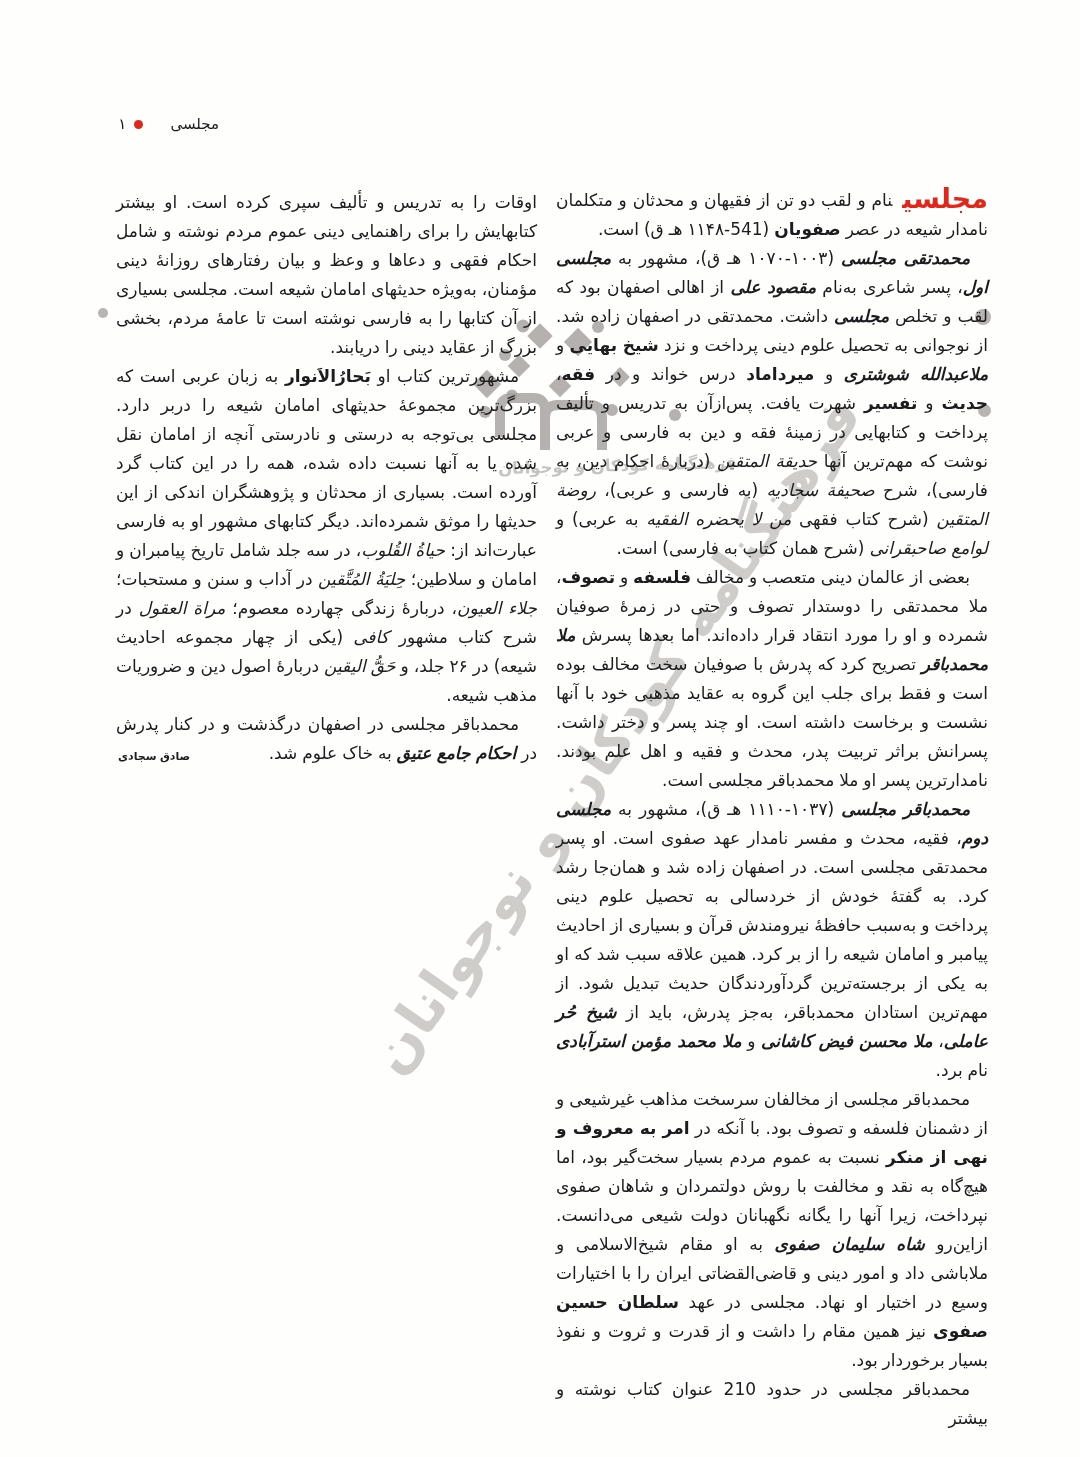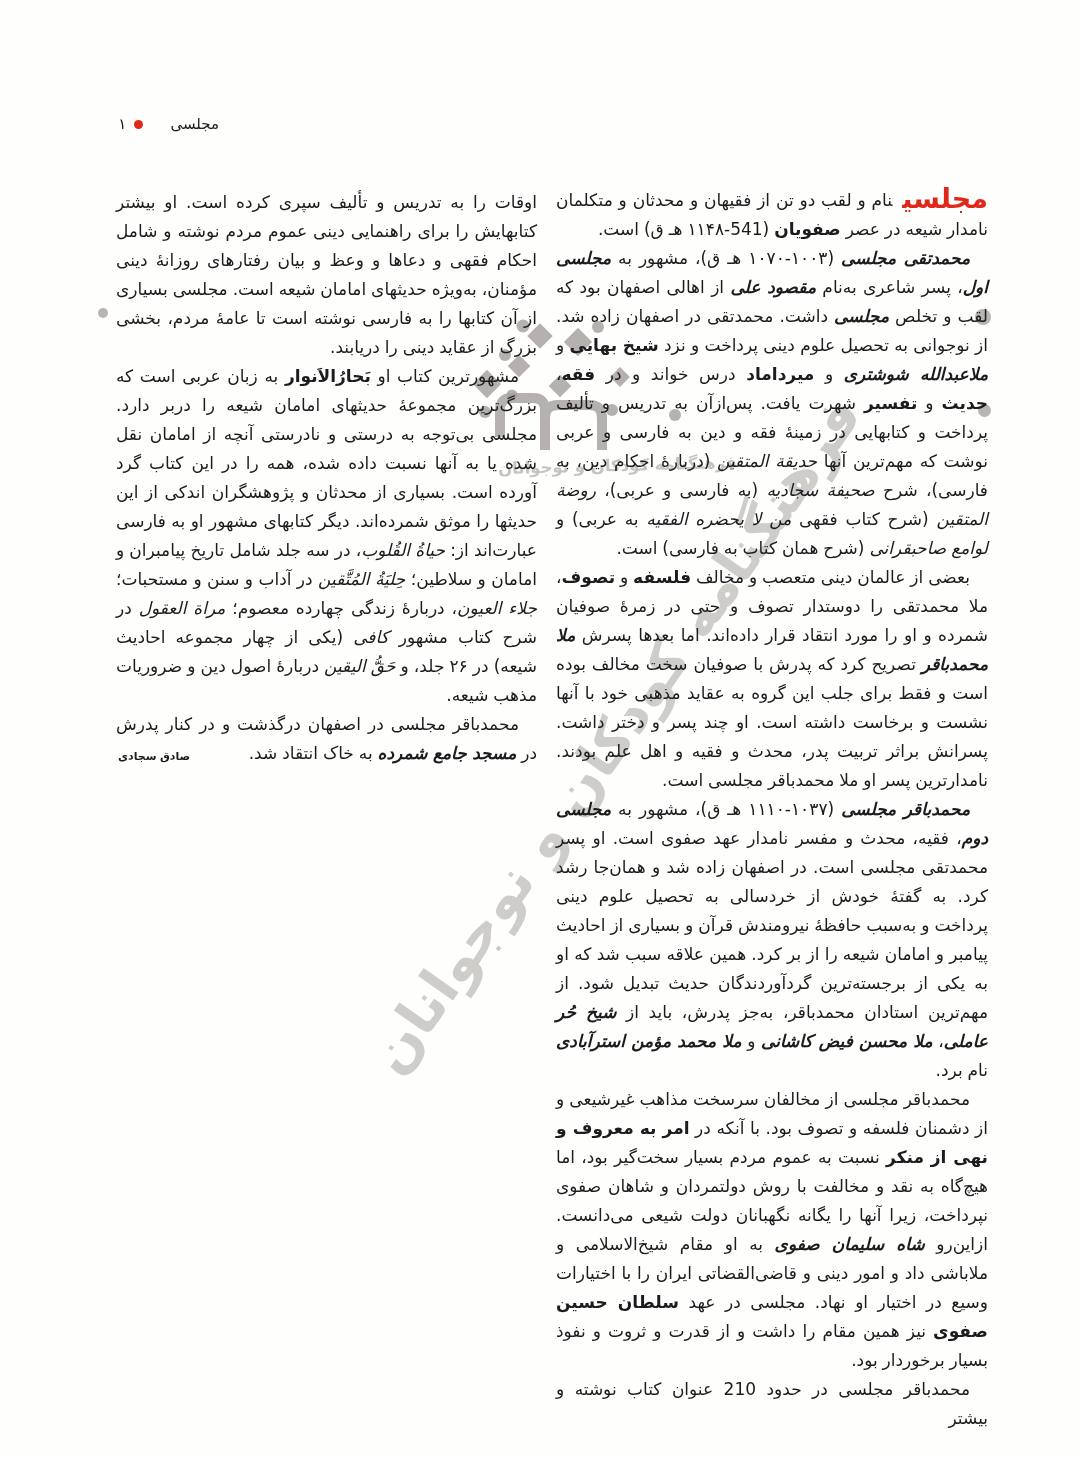--- a/index.html
+++ b/index.html
@@ -109,16 +109,16 @@
     <p class="para indent"><span class="r-bi">محمدتقی مجلسی</span><span> (۱۰۰۳-۱۰۷۰ هـ ق)، مشهور به </span><span class="r-bi">مجلسی اول</span><span>، پسر شاعری به‌نام </span><span class="r-bi">مقصود علی</span><span> از اهالی اصفهان بود که لقب و تخلص </span><span class="r-bi">مجلسی</span><span> داشت. محمدتقی در اصفهان زاده شد. از نوجوانی به تحصیل علوم دینی پرداخت و نزد </span><span class="r-b">شیخ بهایی</span><span> و </span><span class="r-bi">ملاعبدالله شوشتری</span><span> و </span><span class="r-b">میرداماد</span><span> درس خواند و در </span><span class="r-b">فقه</span><span>، </span><span class="r-b">حدیث</span><span> و </span><span class="r-b">تفسیر</span><span> شهرت یافت. پس‌ازآن به تدریس و تألیف پرداخت و کتابهایی در زمینهٔ فقه و دین به فارسی و عربی نوشت که مهم‌ترین آنها </span><span class="r-i">حدیقة المتقین</span><span> (دربارهٔ احکام دین، به فارسی)، شرح </span><span class="r-i">صحیفة سجادیه</span><span> (به فارسی و عربی)، </span><span class="r-i">روضة المتقین</span><span> (شرح کتاب فقهی </span><span class="r-i">من لا یحضره الفقیه</span><span> به عربی) و </span><span class="r-i">لوامع صاحبقرانی</span><span> (شرح همان کتاب به فارسی) است.</span></p>
     <p class="para indent"><span>بعضی از عالمان دینی متعصب و مخالف </span><span class="r-b">فلسفه</span><span> و </span><span class="r-b">تصوف</span><span>، ملا محمدتقی را دوستدار تصوف و حتی در زمرهٔ صوفیان شمرده و او را مورد انتقاد قرار داده‌اند. اما بعدها پسرش </span><span class="r-bi">ملا محمدباقر</span><span> تصریح کرد که پدرش با صوفیان سخت مخالف بوده است و فقط برای جلب این گروه به عقاید مذهبی خود با آنها نشست و برخاست داشته است. او چند پسر و دختر داشت. پسرانش براثر تربیت پدر، محدث و فقیه و اهل علم بودند. نامدارترین پسر او ملا محمدباقر مجلسی است.</span></p>
     <p class="para indent"><span class="r-bi">محمدباقر مجلسی</span><span> (۱۰۳۷-۱۱۱۰ هـ ق)، مشهور به </span><span class="r-bi">مجلسی دوم</span><span>، فقیه، محدث و مفسر نامدار عهد صفوی است. او پسر محمدتقی مجلسی است. در اصفهان زاده شد و همان‌جا رشد کرد. به گفتهٔ خودش از خردسالی به تحصیل علوم دینی پرداخت و به‌سبب حافظهٔ نیرومندش قرآن و بسیاری از احادیث پیامبر و امامان شیعه را از بر کرد. همین علاقه سبب شد که او به یکی از برجسته‌ترین گردآوردندگان حدیث تبدیل شود. از مهم‌ترین استادان محمدباقر، به‌جز پدرش، باید از </span><span class="r-bi">شیخ حُر عاملی</span><span>، </span><span class="r-bi">ملا محسن فیض کاشانی</span><span> و </span><span class="r-bi">ملا محمد مؤمن استرآبادی</span><span> نام برد.</span></p>
     <p class="para indent"><span>محمدباقر مجلسی از مخالفان سرسخت مذاهب غیرشیعی و از دشمنان فلسفه و تصوف بود. با آنکه در </span><span class="r-b">امر به معروف و نهی از منکر</span><span> نسبت به عموم مردم بسیار سخت‌گیر بود، اما هیچ‌گاه به نقد و مخالفت با روش دولتمردان و شاهان صفوی نپرداخت، زیرا آنها را یگانه نگهبانان دولت شیعی می‌دانست. ازاین‌رو </span><span class="r-bi">شاه سلیمان صفوی</span><span> به او مقام شیخ‌الاسلامی و ملاباشی داد و امور دینی و قاضی‌القضاتی ایران را با اختیارات وسیع در اختیار او نهاد. مجلسی در عهد </span><span class="r-b">سلطان حسین صفوی</span><span> نیز همین مقام را داشت و از قدرت و ثروت و نفوذ بسیار برخوردار بود.</span></p>
     <p class="para indent"><span>محمدباقر مجلسی در حدود 210 عنوان کتاب نوشته و بیشتر</span></p>
   </div>
 
   <div class="col col-left">
     <p class="para"><span>اوقات را به تدریس و تألیف سپری کرده است. او بیشتر کتابهایش را برای راهنمایی دینی عموم مردم نوشته و شامل احکام فقهی و دعاها و وعظ و بیان رفتارهای روزانهٔ دینی مؤمنان، به‌ویژه حدیثهای امامان شیعه است. مجلسی بسیاری از آن کتابها را به فارسی نوشته است تا عامهٔ مردم، بخشی بزرگ از عقاید دینی را دریابند.</span></p>
     <p class="para indent"><span>مشهورترین کتاب او </span><span class="r-b">بَحارُالاَنوار</span><span> به زبان عربی است که بزرگ‌ترین مجموعهٔ حدیثهای امامان شیعه را دربر دارد. مجلسی بی‌توجه به درستی و نادرستی آنچه از امامان نقل شده یا به آنها نسبت داده شده، همه را در این کتاب گرد آورده است. بسیاری از محدثان و پژوهشگران اندکی از این حدیثها را موثق شمرده‌اند. دیگر کتابهای مشهور او به فارسی عبارت‌اند از: </span><span class="r-i">حیاةُ القُلوب</span><span>، در سه جلد شامل تاریخ پیامبران و امامان و سلاطین؛ </span><span class="r-i">حِلیَةُ المُتَّقین</span><span> در آداب و سنن و مستحبات؛ </span><span class="r-i">جلاء العیون</span><span>، دربارهٔ زندگی چهارده معصوم؛ </span><span class="r-i">مراة العقول</span><span> در شرح کتاب مشهور </span><span class="r-i">کافی</span><span> (یکی از چهار مجموعه احادیث شیعه) در ۲۶ جلد، و </span><span class="r-i">حَقُّ الیقین</span><span> دربارهٔ اصول دین و ضروریات مذهب شیعه.</span></p>
-    <p class="para indent p-last"><span>محمدباقر مجلسی در اصفهان درگذشت و در کنار پدرش در </span><span class="r-bi">مسجد جامع شمرده</span><span> به خاک انتقاد شد.</span><span class="author">صادق سجادی</span></p>
+    <p class="para indent p-last"><span>محمدباقر مجلسی در اصفهان درگذشت و در کنار پدرش در </span><span class="r-bi">احکام جامع عتیق</span><span> به خاک علوم شد.</span><span class="author">صادق سجادی</span></p>
   </div>
 
 </div>
 
 </body></html>

